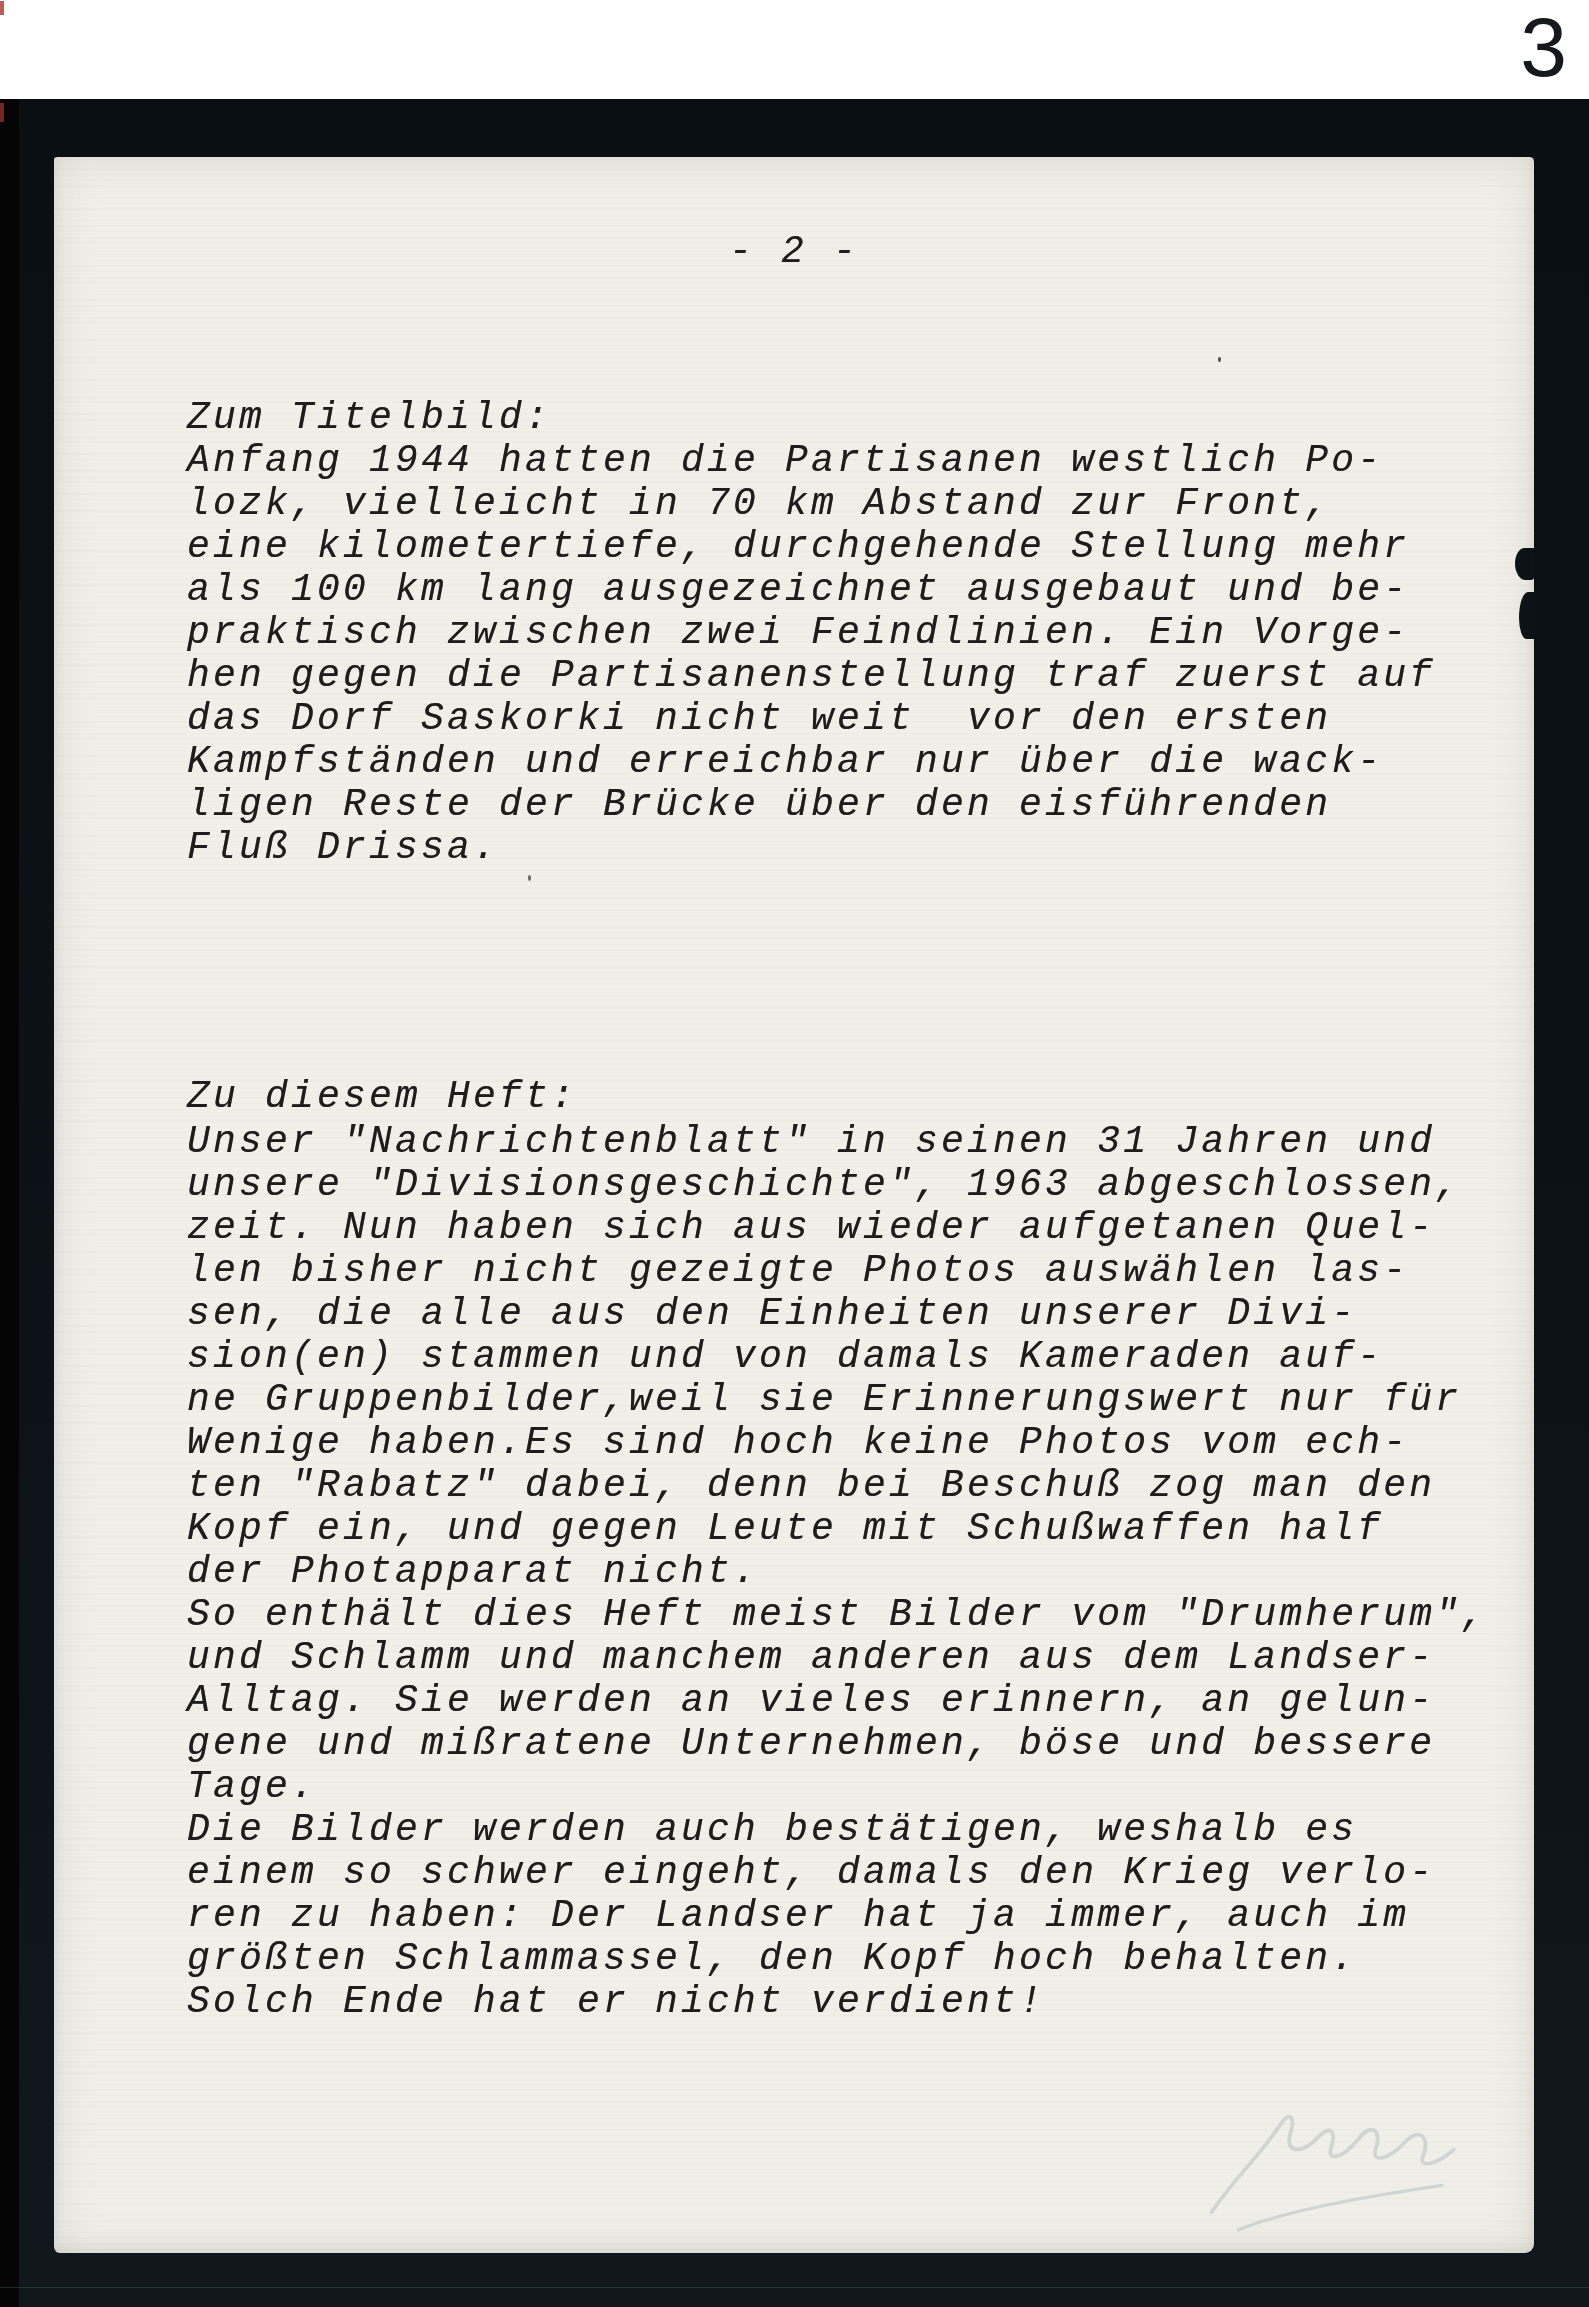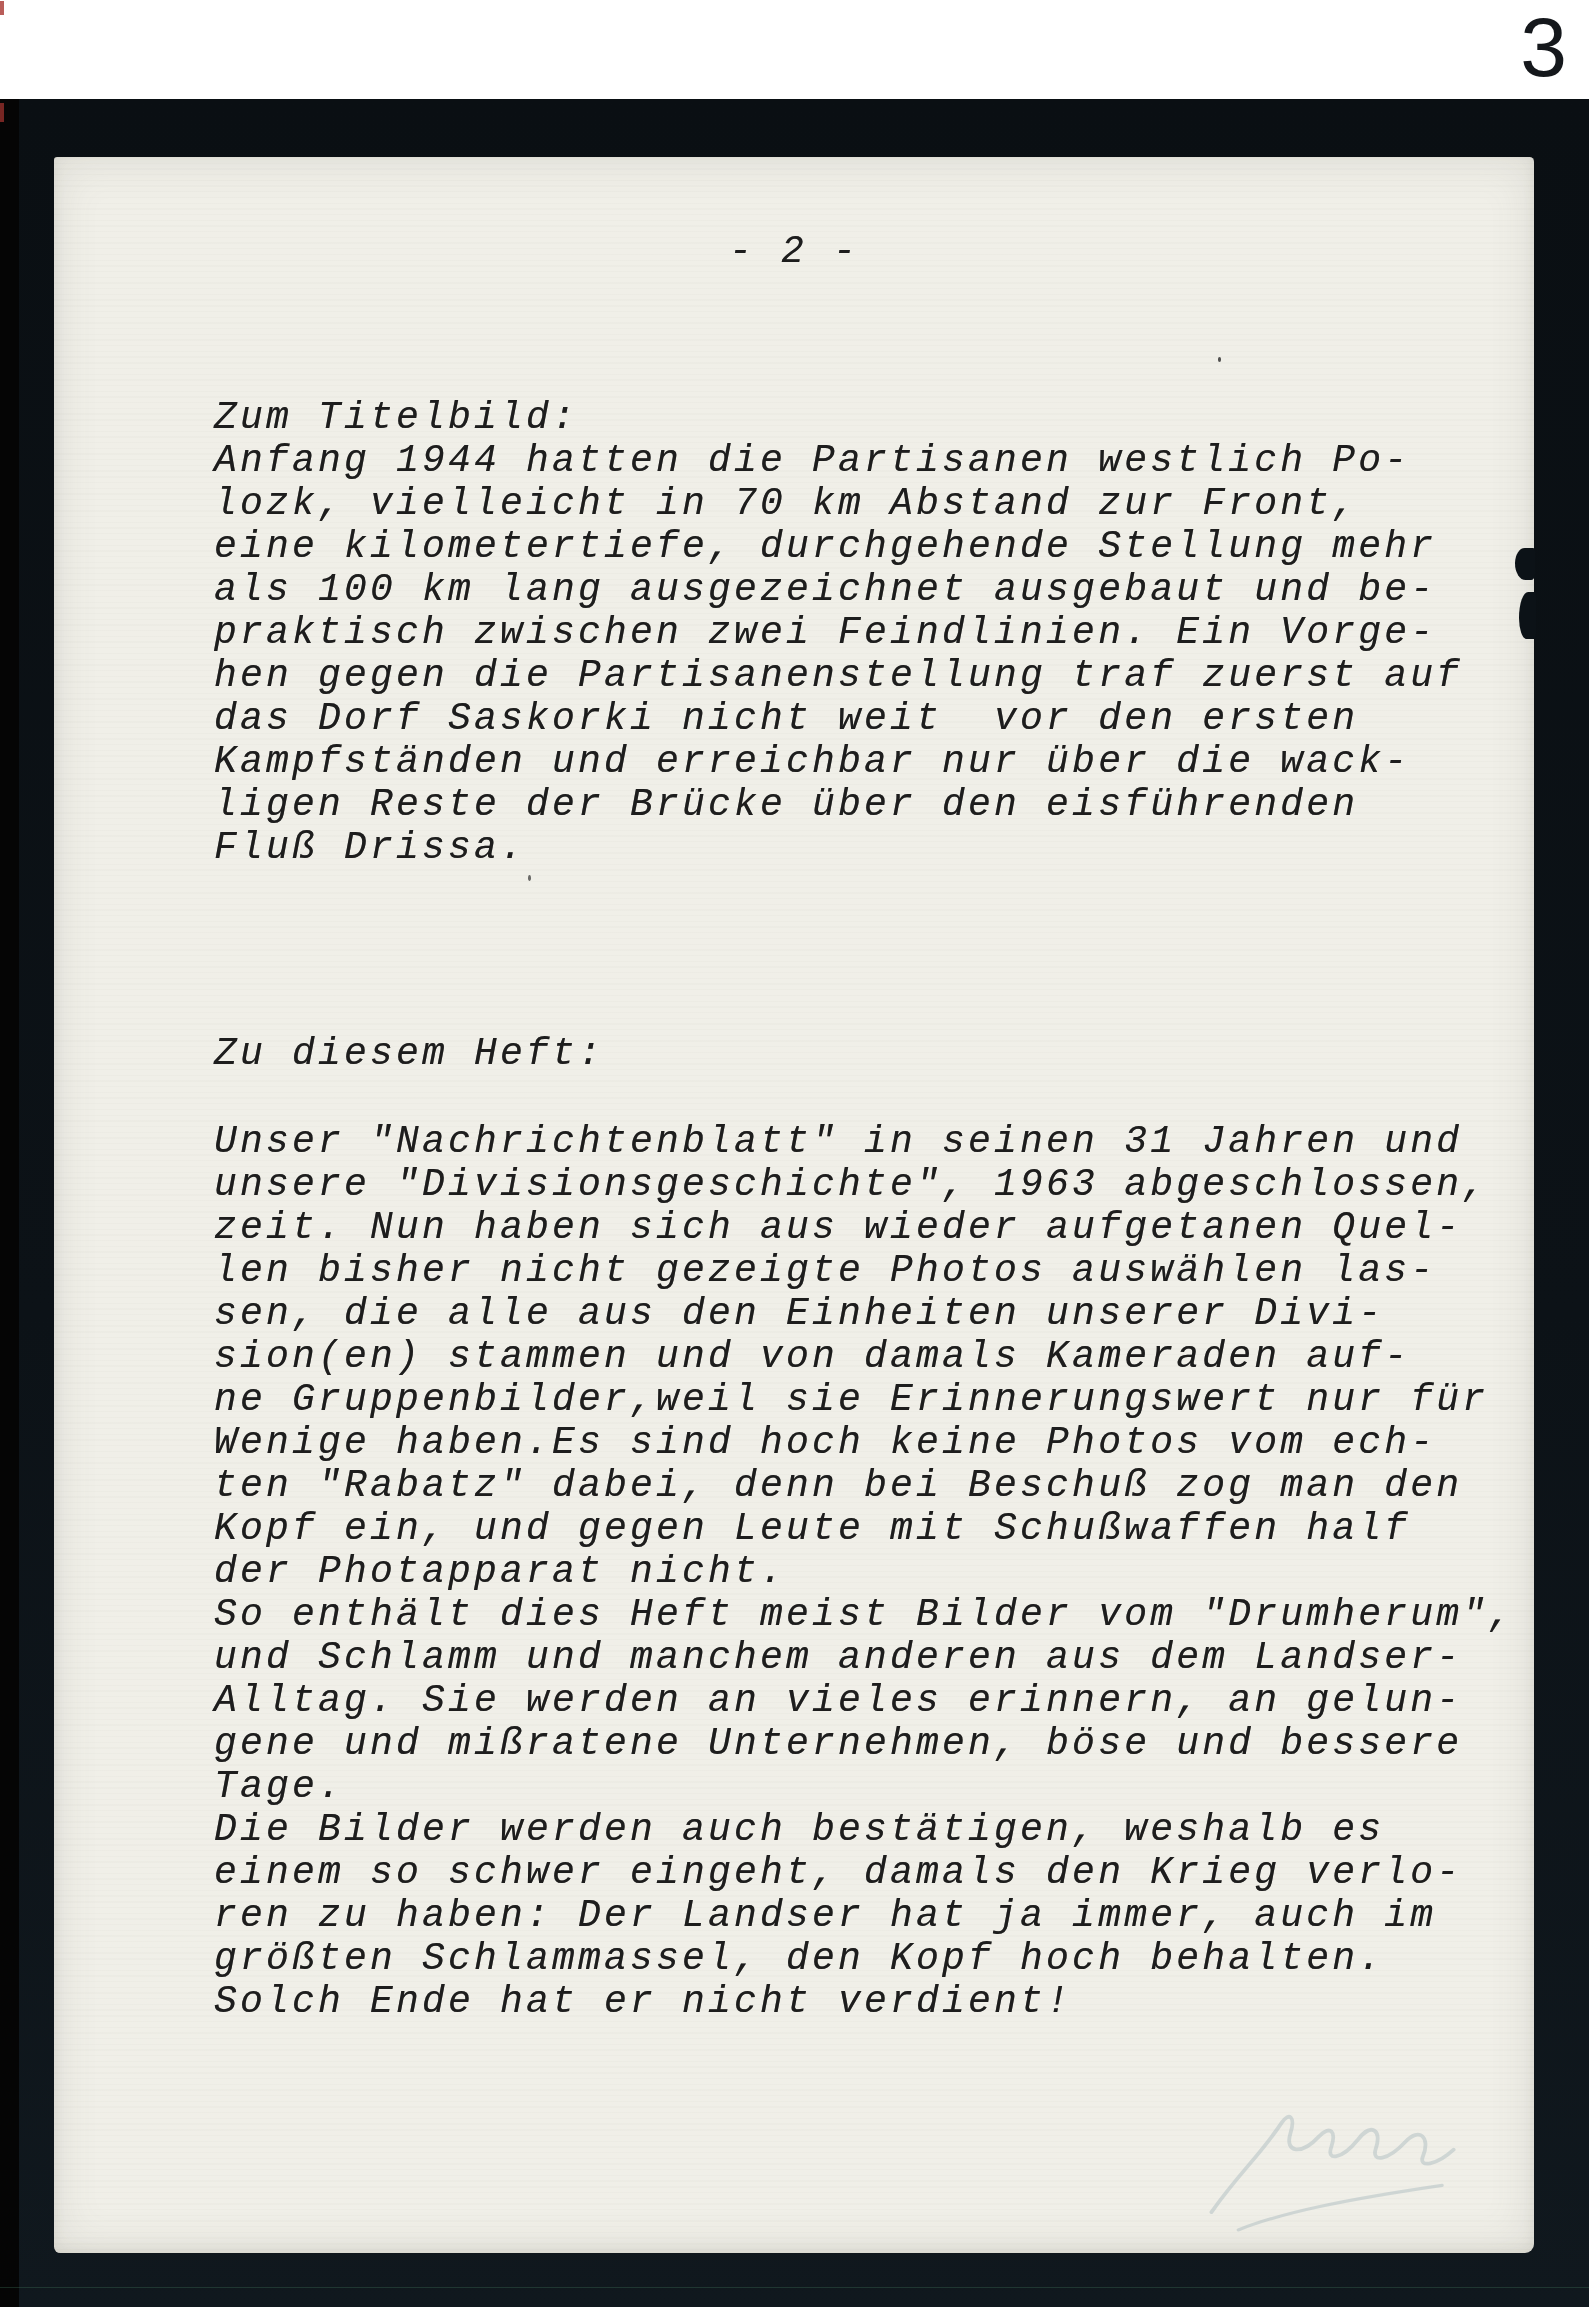--- a/index.html
+++ b/index.html
@@ -66,23 +66,23 @@
     font-size:38px;
     letter-spacing:3.2px;
     color:var(--ink);
     text-shadow:0 0 0.6px rgba(25,25,25,.55);
   }
   .tline{height:43px; line-height:43px; white-space:pre;}
   .page-number{
     position:absolute; top:73px; left:0; width:100%;
     text-align:center; height:43px; line-height:43px; white-space:pre;
   }
-  .section{position:absolute; left:133px;margin-left:27px;}
+  .section{position:absolute; left:133px;}
   .sec1{top:239px;}
-  .sec2-heading{top:875px;text-align:right;}
+  .sec2-heading{top:918px;text-align:right;}
   .sec2-body{top:963px;}
   
   .torn-blob-1{
     position:absolute; left:1515px; top:548px; width:20.4px; height:32px;
     background:var(--mat); border-radius:48% 10% 20% 52%;
   }
   .torn-blob-2{
     position:absolute; left:1519px; top:592px; width:16.6px; height:47px;
     background:var(--mat); border-radius:55% 8% 12% 45%;
   }

